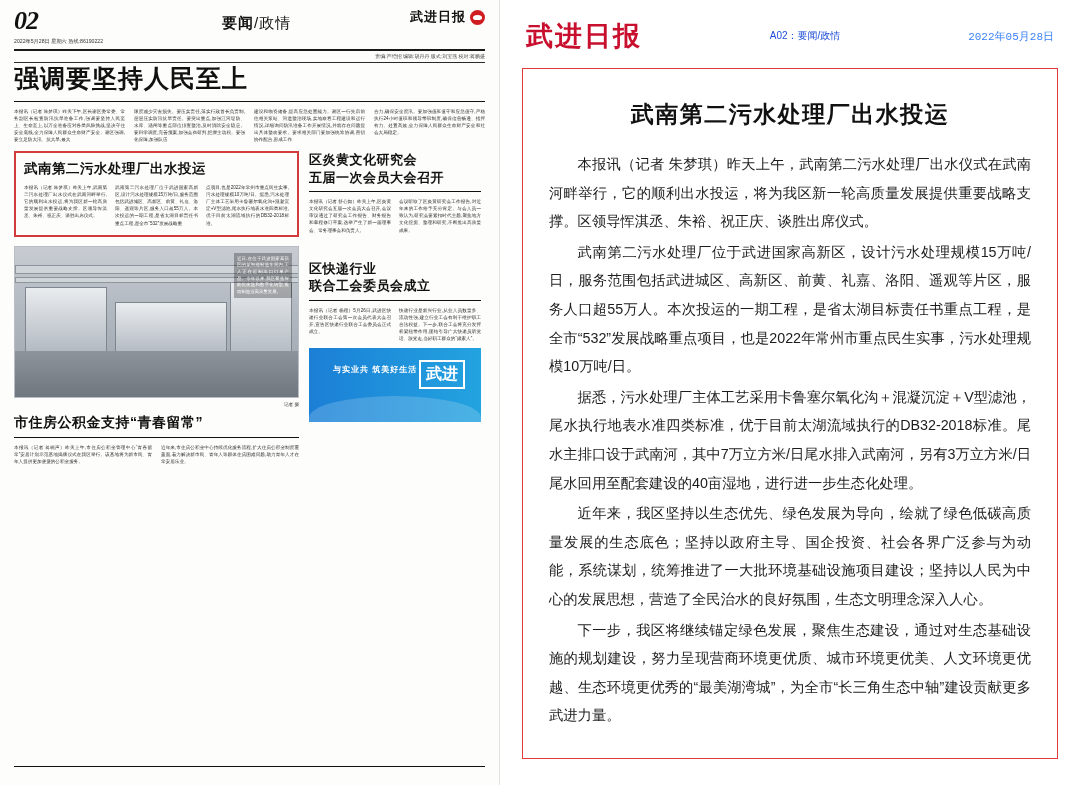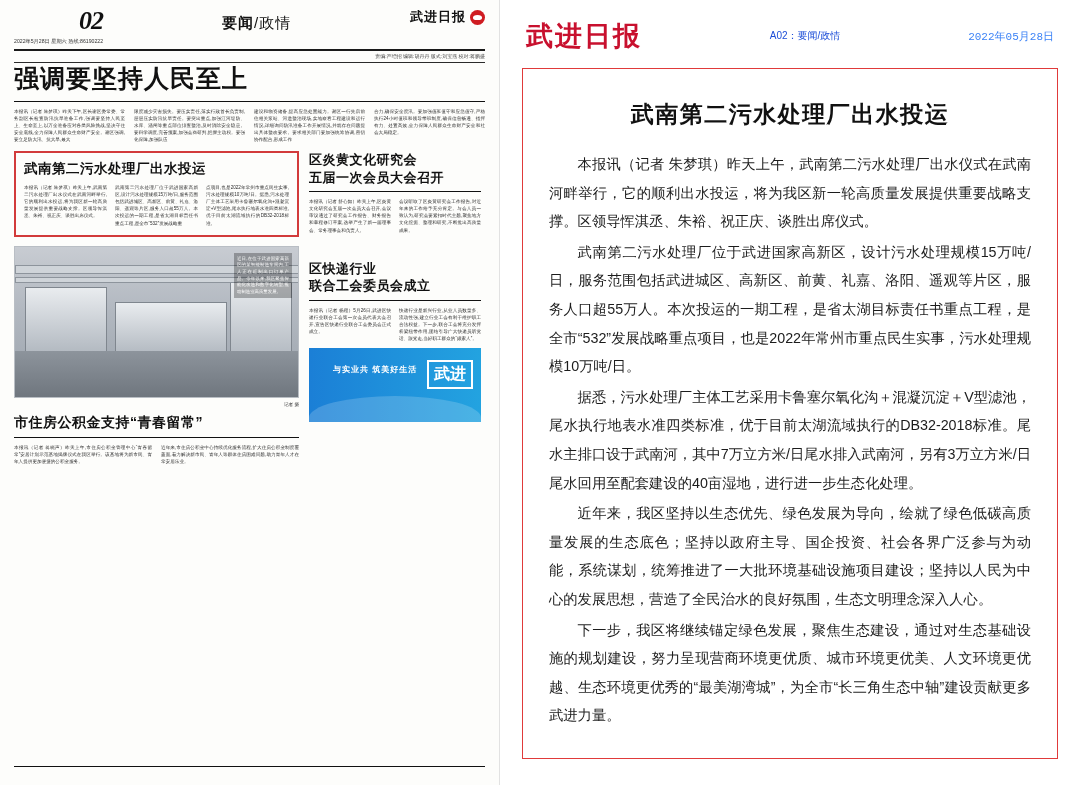--- a/index.html
+++ b/index.html
@@ -31,21 +31,20 @@
     padding: 8px 14px 0 14px;
     box-sizing: border-box;
     overflow: hidden;
   }
   .paper-head {
     display: flex;
     align-items: flex-start;
     justify-content: space-between;
     border-bottom: 2px solid #1a1a1a;
     padding-bottom: 4px;
-    text-align: right;
   }
   .pg-num {
     font-family: "Liberation Serif", serif;
     font-size: 26px;
     font-style: italic;
     font-weight: bold;
     letter-spacing: -1px;
     line-height: 1;
     color: #111;
   }
@@ -211,21 +210,21 @@
   .ad .wave {
     position: absolute; bottom: 0; left: 0; right: 0; height: 26px;
     background: rgba(255,255,255,.18);
     border-radius: 60% 60% 0 0 / 100% 100% 0 0;
   }
   .ad .txt {
     position: absolute; left: 24px; top: 16px;
     color: #fff; font-size: 8px; font-weight: bold; letter-spacing: 1px;
   }
   .ad .logo {
-    position: absolute; right: 8px; top: 12px;
+    position: absolute; right: 16px; top: 12px;
     color: #fff; font-size: 16px; font-weight: bold;
     font-family: "Liberation Serif", serif;
     border: 2px solid #fff; padding: 2px 5px;
   }
   .paper-foot {
     position: absolute;
     left: 14px; right: 14px; bottom: 16px;
     border-top: 1px solid #111;
     height: 2px;
   }

